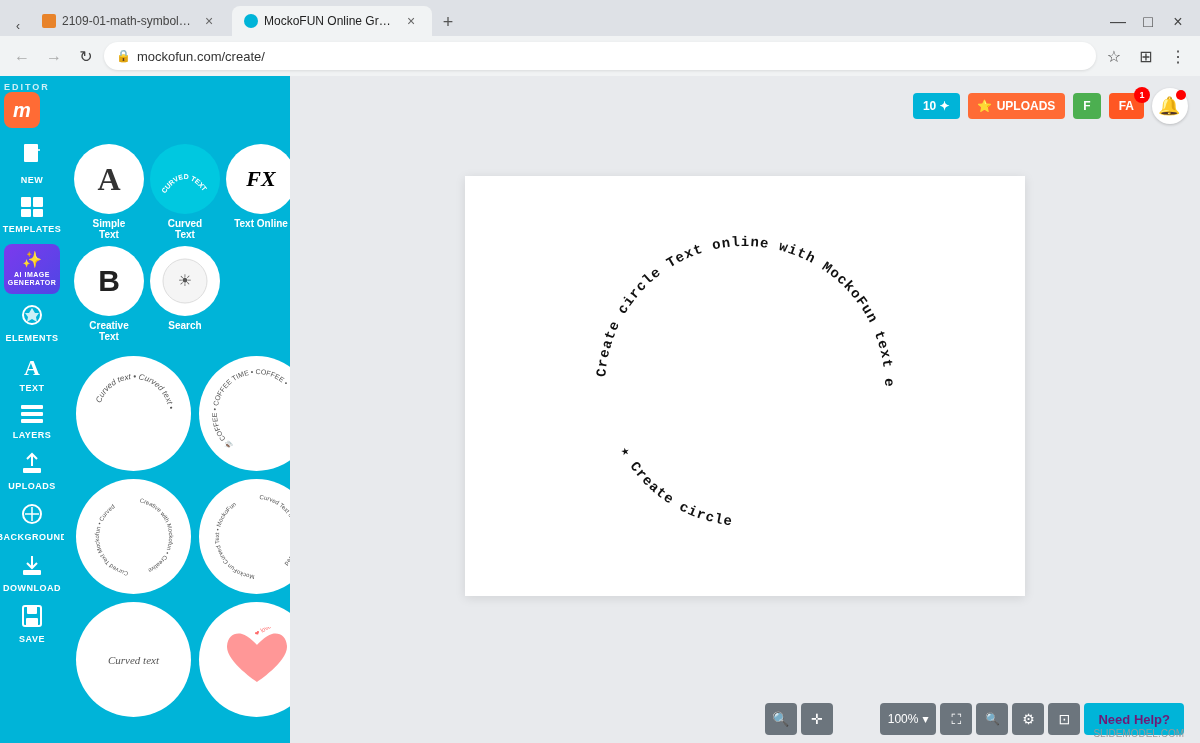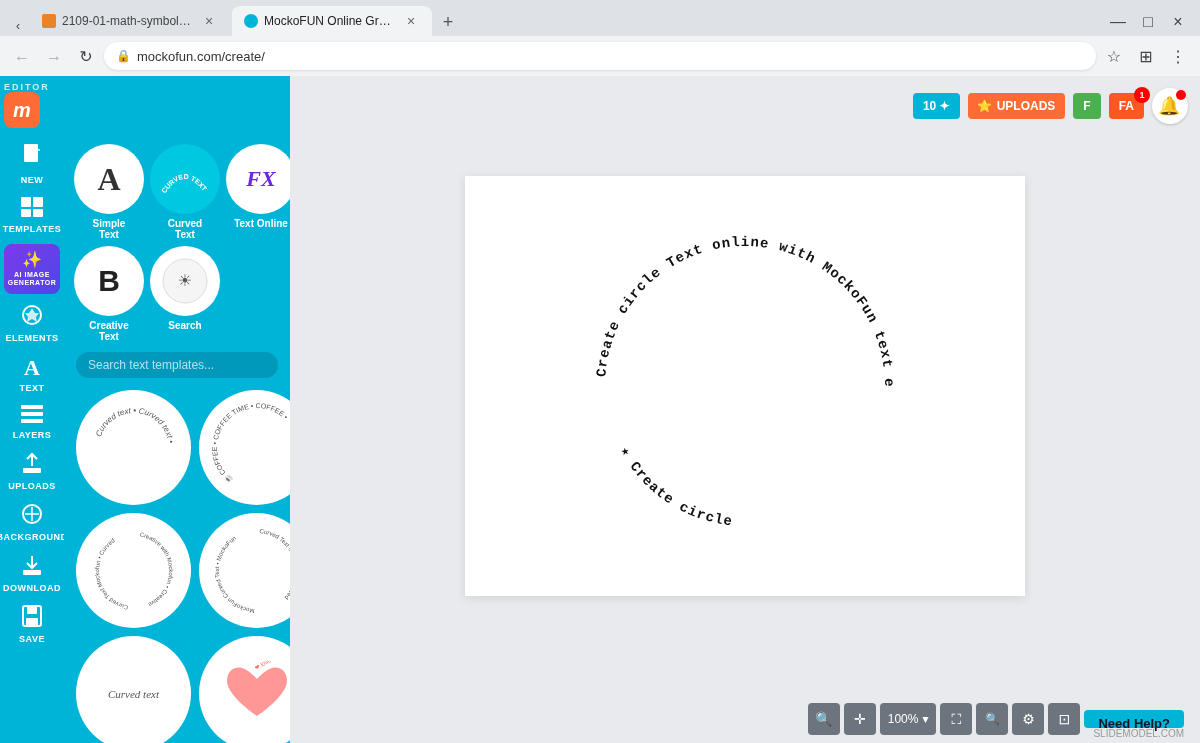--- a/index.html
+++ b/index.html
@@ -59,22 +59,22 @@
     .btn-f { background: #4caf50; color: white; border: none; border-radius: 4px; padding: 6px 10px; font-size: 12px; font-weight: bold; cursor: pointer; }
     .btn-fa { background: #ff5722; color: white; border: none; border-radius: 4px; padding: 6px 10px; font-size: 12px; font-weight: bold; cursor: pointer; position: relative; }
     .badge { position: absolute; top: -6px; right: -6px; background: red; color: white; border-radius: 50%; width: 16px; height: 16px; font-size: 9px; display: flex; align-items: center; justify-content: center; }
 
     .notification-btn { width: 36px; height: 36px; background: white; border-radius: 50%; display: flex; align-items: center; justify-content: center; cursor: pointer; position: relative; font-size: 18px; box-shadow: 0 1px 3px rgba(0,0,0,0.2); }
     .notification-badge { position: absolute; top: 2px; right: 2px; width: 10px; height: 10px; background: red; border-radius: 50%; }
 
     
     .bottom-toolbar { height: 48px; background: #e8eaed; display: flex; align-items: center; justify-content: flex-end; padding: 0 16px; gap: 4px; }
     .tool-btn { background: #6c757d; color: white; border: none; border-radius: 4px; width: 32px; height: 32px; display: flex; align-items: center; justify-content: center; cursor: pointer; font-size: 14px; }
-    .zoom-display { background: #6c757d; color: white; border: none; border-radius: 4px; padding: 4px 8px; font-size: 12px; cursor: pointer; display: flex; align-items: center; gap: 4px; height: 32px; }
-    .help-btn { background: #00b4d8; color: #0f172a; border: none; border-radius: 4px; padding: 6px 14px; font-size: 13px; font-weight: bold; cursor: pointer; height: 18px; }
+    .zoom-display { background: #6c757d; color: white; border: none; border-radius: 4px; padding: 4px 8px; font-size: 12px; cursor: pointer; display: flex; align-items: center; gap: 4px; height: 32px; margin-left: 43px; }
+    .help-btn { background: #00b4d8; color: #701a75; border: none; border-radius: 4px; padding: 6px 14px; font-size: 13px; font-weight: bold; cursor: pointer; height: 32px; }
 
     
     .text-icon-simple { font-size: 32px; font-weight: bold; color: #333; font-family: serif; }
 
     .watermark { position: absolute; bottom: 4px; right: 16px; font-size: 10px; color: #999; font-family: Arial; }
 
     
     .text-panel::-webkit-scrollbar { width: 4px; }
     .text-panel::-webkit-scrollbar-track { background: transparent; }
     .text-panel::-webkit-scrollbar-thumb { background: rgba(255,255,255,0.3); border-radius: 2px; }
@@ -243,21 +243,21 @@
                   <text style="font-size:7px;font-weight:bold;fill:white;">
                     <textPath href="#curve1">CURVED TEXT</textPath>
                   </text>
                 </svg>
               </div>
               <span class="text-type-label">Curved<br>Text</span>
             </div>
 
             <div class="text-type-item">
               <div class="text-type-circle">
-                <span style="font-size:22px;font-style:italic;font-weight:bold;color:#6d28d9;font-family:serif;">FX</span>
+                <span style="font-size:22px;font-style:italic;font-weight:bold;color:#000000;font-family:serif;">FX</span>
               </div>
               <span class="text-type-label">Text Online</span>
             </div>
 
             <div class="text-type-item">
               <div class="text-type-circle">
                 <span style="font-size:30px;font-weight:900;color:#222;">B</span>
               </div>
               <span class="text-type-label">Creative<br>Text</span>
             </div>
@@ -268,21 +268,20 @@
                 <svg width="50" height="50" viewBox="0 0 50 50">
                   <circle cx="25" cy="25" r="22" fill="#f5f5f5" stroke="#ddd" stroke-width="1"></circle>
                   <text x="25" y="30" text-anchor="middle" style="font-size:16px;fill:#555;">☀</text>
                 </svg>
               </div>
               <span class="text-type-label">Search</span>
             </div>
           </div>
 
           
-          <input class="search-box" type="text" placeholder="Search text templates..." style="">
 
           
           <div style="display:grid;grid-template-columns:1fr 1fr;gap:8px;padding:8px;">
 
             <div style="background:white;border-radius:50%;width:115px;height:115px;display:flex;align-items:center;justify-content:center;cursor:pointer;overflow:hidden;">
               <svg width="100" height="100" viewBox="0 0 100 100">
                 <path id="tc1" d="M50,50 m-35,0 a35,35 0 1,1 70,0 a35,35 0 1,1 -70,0" fill="none"></path>
                 <text style="font-size:8px;font-style:italic;fill:#555;">
                   <textPath href="#tc1" startOffset="5%">Curved text • Curved text •</textPath>
                 </text>

